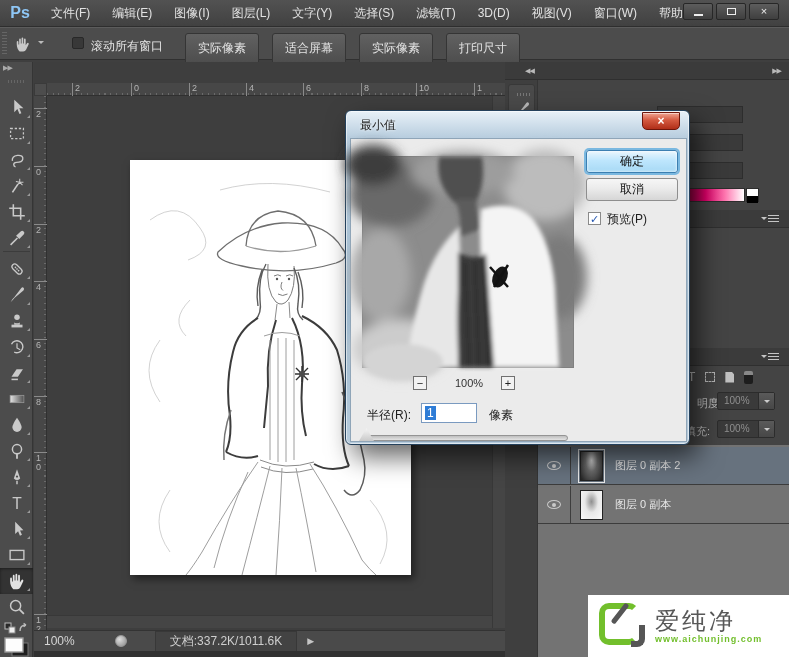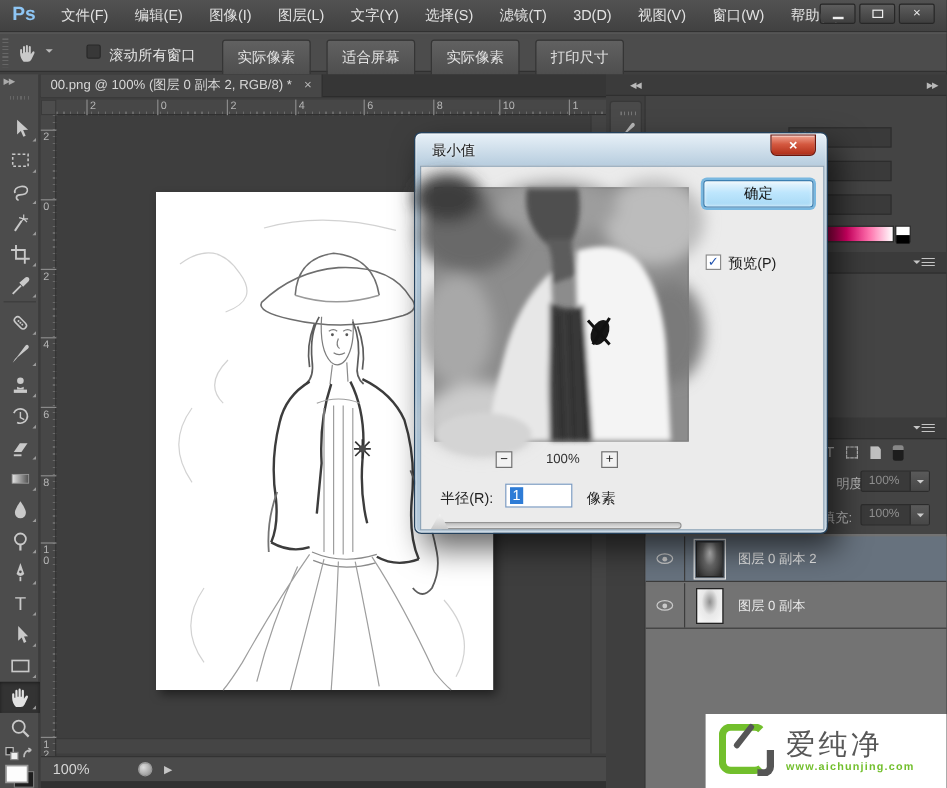--- a/index.html
+++ b/index.html
@@ -315,25 +315,20 @@
     </div>
     <div id="swatch-main">
       <svg width="26" height="20" viewBox="0 0 26 20">
           <rect x="8" y="6" width="16" height="13" fill="#1e1e1e" stroke="#777"></rect>
           <rect x="1" y="1" width="18" height="14" fill="#fdfdfd" stroke="#9a9a9a" stroke-width="1.4"></rect>
         </svg>
     </div>
   </div>
 
   <div id="docarea">
-    <div id="tabbar">
-      <div id="doc-tab">
-        <span>00.png @ 100% (图层 0 副本 2, RGB/8) *</span><span class="close">×</span>
-      </div>
-    </div>
     <div id="ruler-corner"></div>
     <div id="ruler-h">
       <span class="rlab" style="left:28px;top:1px;">2</span>
       <span class="rlab" style="left:87px;top:1px;">0</span>
       <span class="rlab" style="left:145px;top:1px;">2</span>
       <span class="rlab" style="left:202px;top:1px;">4</span>
       <span class="rlab" style="left:259px;top:1px;">6</span>
       <span class="rlab" style="left:317px;top:1px;">8</span>
       <span class="rlab" style="left:372px;top:1px;">10</span>
       <span class="rlab" style="left:430px;top:1px;">1</span>
@@ -411,20 +406,21 @@
         </g>
       </svg>
     </div>
 
     <div id="scroll-h"></div>
     <div id="scroll-v"></div>
 
     <div id="statusbar">
       <span class="zoom">100%</span>
       <span id="status-clock"></span>
+      <span id="status-doc">文档:337.2K/1011.6K</span>
       <span id="status-arrow">▶</span>
     </div>
     <div id="doc-bottom"></div>
   </div>
 
   <div id="rightdock">
     <div id="dock-top">
       <span class="dbl-arrow" style="left:20px;">◀◀</span>
       <span class="dbl-arrow" style="right:8px;">▶▶</span>
     </div>
@@ -538,20 +534,21 @@
       </div>
       <div class="zbtn" style="left:62px;top:237px;">−</div>
       <div id="dlg-zoomlevel">100%</div>
       <div class="zbtn" style="left:150px;top:237px;">+</div>
       <span id="dlg-radius-label">半径(R):</span>
       <div id="dlg-radius-input"><span class="selval">1</span></div>
       <span id="dlg-unit">像素</span>
       <div id="dlg-slider"></div>
       <div id="dlg-thumb"></div>
       <div class="dlgbtn" id="dlg-ok">确定</div>
+      <div class="dlgbtn" id="dlg-cancel">取消</div>
       <div id="dlg-chk"><span>✓</span></div>
       <span id="dlg-chk-label">预览(P)</span>
     </div>
   </div>
 
   <div id="watermark">
     <div id="wm-logo">
       <div id="wm-sq"></div>
         <div id="wm-sq2"></div>
         <div id="wm-slash"></div>

